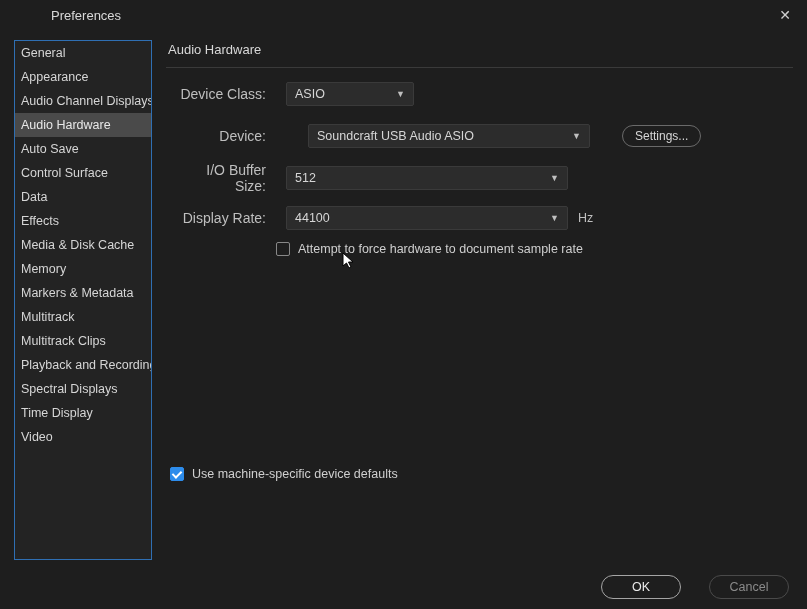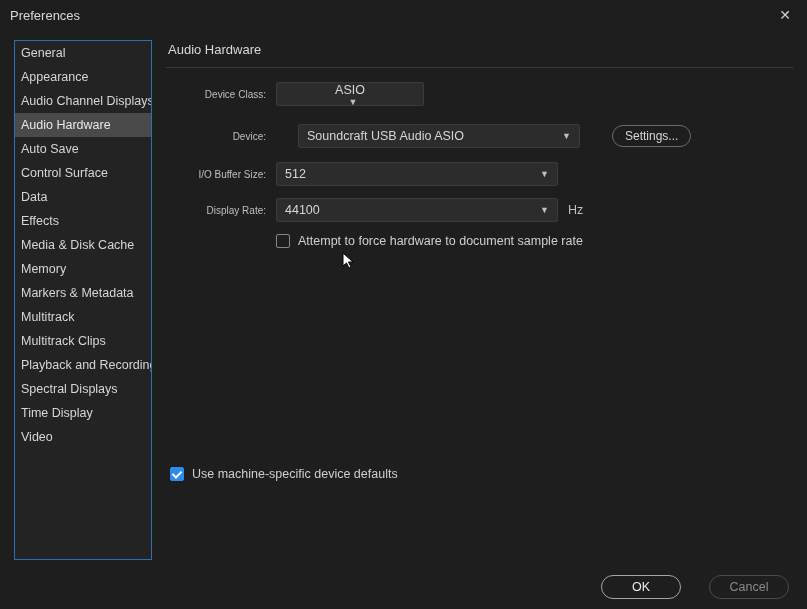--- a/index.html
+++ b/index.html
@@ -1,36 +1,36 @@
 <!DOCTYPE html>
 <html><head>
 <meta charset="utf-8">
 <style>
   * { box-sizing: border-box; margin: 0; padding: 0; font-family: "Segoe UI", Arial, sans-serif; }
   body { background: #1e1e1e; width: 807px; height: 609px; overflow: hidden; color: #cfcfcf; font-size: 13px; }
 
   .titlebar { height: 30px; display: flex; align-items: center; justify-content: space-between; padding: 0 10px; background: #1e1e1e; }
-  .titlebar .title { color: #d8d8d8; font-size: 13px; }
+  .titlebar .title { color: #d8d8d8; font-size: 13px; margin-left: 41px; }
   .titlebar .close { color: #cfcfcf; font-size: 14px; cursor: pointer; padding: 2px 6px; }
 
   .content { display: flex; padding: 10px 14px 0 14px; height: 530px; }
 
   .sidebar { width: 138px; height: 520px; border: 1px solid #2f6fb3; background: #232323; overflow: hidden; }
   .sidebar .item { padding: 5px 6px; color: #d6d6d6; font-size: 12.5px; cursor: pointer; white-space: nowrap; }
   .sidebar .item.selected { background: #4a4a4a; color: #e8e8e8; }
 
   .main { flex: 1; padding-left: 14px; display: flex; flex-direction: column; }
   .section-title { color: #d8d8d8; font-size: 13px; padding: 2px 0 10px 2px; }
 
   .panel { border-top: 1px solid #3a3a3a; padding: 14px 10px 40px 10px; height: 338px; }
 
   .row { display: flex; align-items: center; margin-bottom: 12px; }
-  .row .label { width: 90px; text-align: right; color: #bfbfbf; font-size: 10px; margin-right: 10px; }
+  .row .label { width: 90px; text-align: right; color: #bfbfbf; font-size: 14px; margin-right: 20px; }
   .dropdown { background: #2c2c2c; border: 1px solid #3a3a3a; height: 24px; display: flex; align-items: center; justify-content: space-between; padding: 0 8px; color: #d6d6d6; font-size: 12.5px; cursor: pointer; border-radius: 2px; }
-  .dropdown.small { width: 148px; flex-direction: column; }
+  .dropdown.small { width: 128px; }
   .dropdown.large { width: 282px; }
   .chevron { font-size: 9px; color: #bfbfbf; margin-left: 6px; }
 
   .settings-btn { margin-left: 10px; height: 22px; padding: 0 12px; border: 1px solid #6a6a6a; border-radius: 11px; background: transparent; color: #d6d6d6; font-size: 12px; display: inline-flex; align-items: center; cursor: pointer; }
 
   .unit { margin-left: 10px; color: #bfbfbf; font-size: 12.5px; }
 
   .checkbox-row { display: flex; align-items: flex-end; margin-left: 100px; margin-top: 4px; }
   .checkbox { width: 14px; height: 14px; border: 1px solid #888; border-radius: 2px; background: transparent; margin-right: 8px; display: inline-flex; align-items: center; justify-content: center; cursor: pointer; }
   .checkbox.checked { background: #2d8ceb; border-color: #2d8ceb; }

